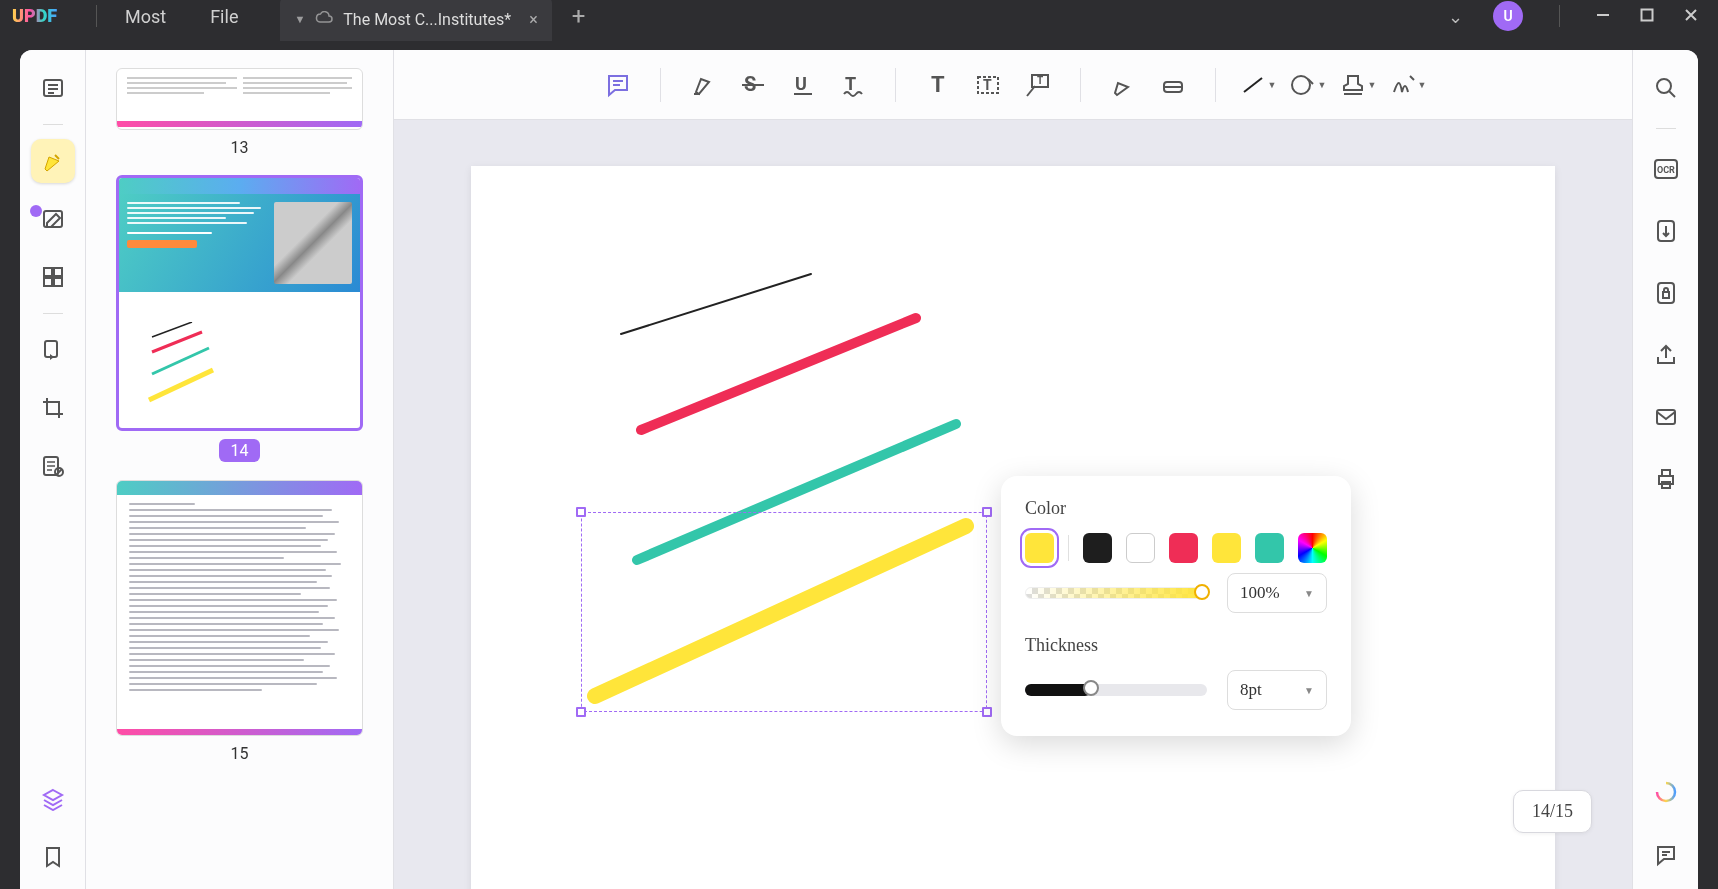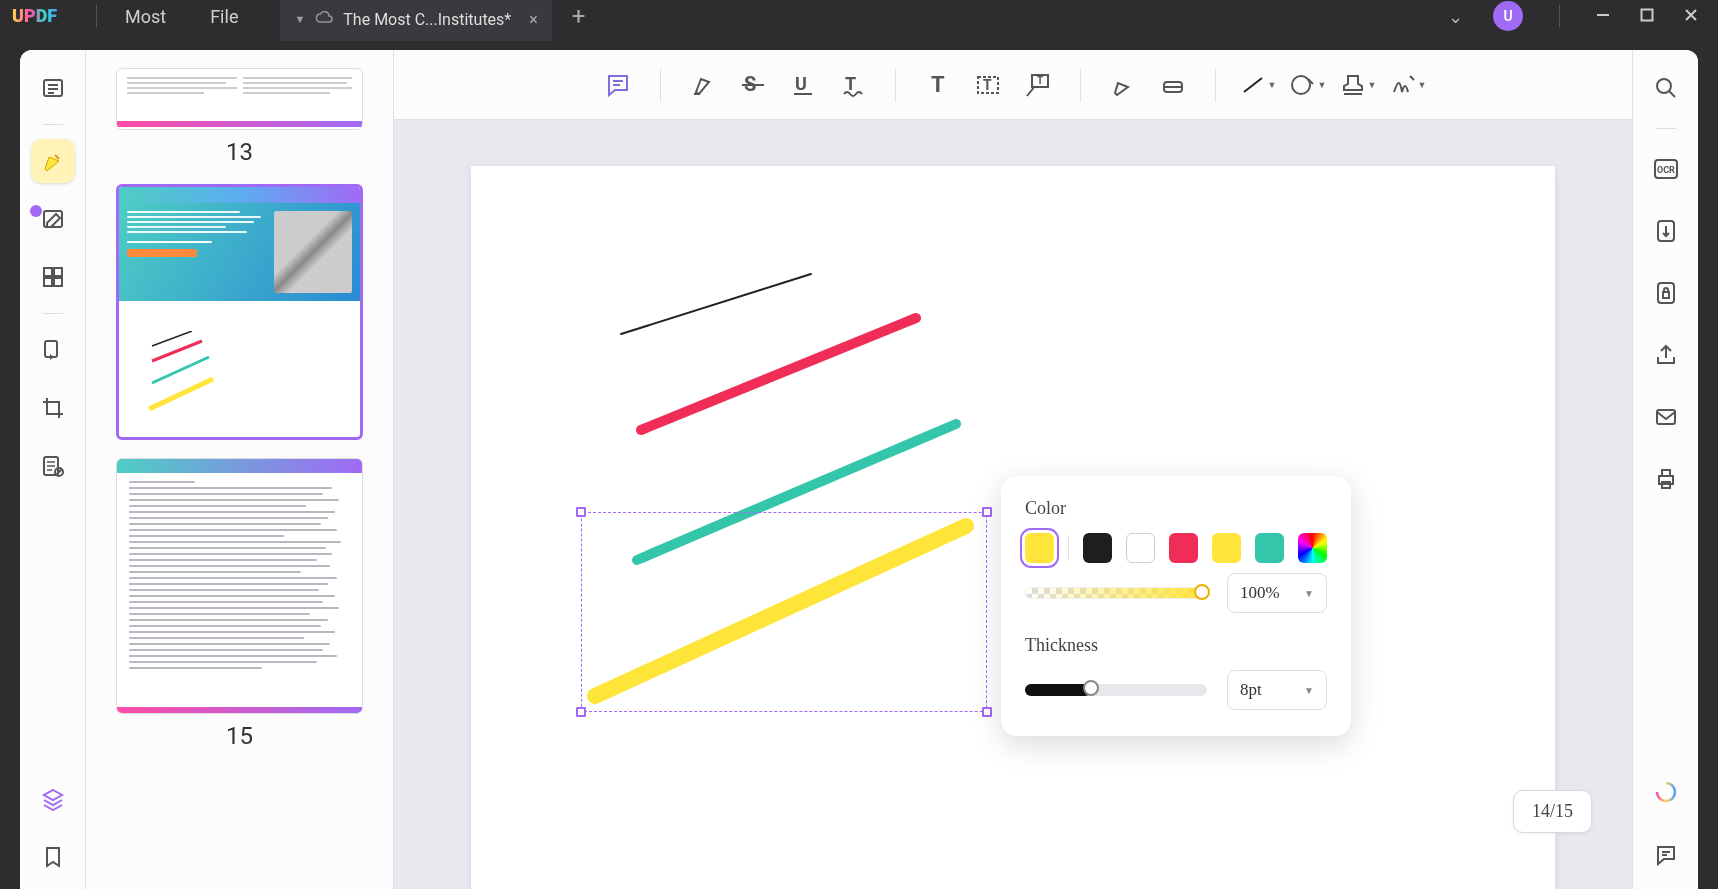--- a/index.html
+++ b/index.html
@@ -146,21 +146,21 @@
     overflow: hidden;
     margin-top: 18px;
     position: relative;
     background: #fff;
   }
   .thumb-card.selected {
     border: 3px solid var(--purple);
   }
   .thumb-num {
     text-align: center;
-    font-size: 24px;
+    font-size: 16px;
     color: #333;
     margin-top: 8px;
   }
   .thumb-num .pill {
     display: inline-block;
     background: var(--purple);
     color: #fff;
     border-radius: 6px;
     padding: 2px 12px;
   }
@@ -543,20 +543,21 @@
       </div>
       <div class="mini-lines">
         <svg width="80" height="90">
           <line x1="5" y1="15" x2="45" y2="0" stroke="#222" stroke-width="1.5"></line>
           <line x1="5" y1="30" x2="55" y2="10" stroke="#ef2d56" stroke-width="3"></line>
           <line x1="5" y1="52" x2="62" y2="26" stroke="#33c6aa" stroke-width="3"></line>
           <line x1="2" y1="78" x2="66" y2="48" stroke="#ffe53a" stroke-width="5"></line>
         </svg>
       </div>
     </div>
+    <div class="thumb-num"><span class="pill">14</span></div>
 
     <div class="thumb-card thumb15">
       <div class="thumb-header-grad2"></div>
       <div class="tiny-ref">
         <div style="width:30%"></div>
         <div style="width:92%"></div>
           <div style="width:88%"></div>
         <div style="width:95%"></div>
           <div style="width:80%"></div>
         <div style="width:93%"></div>

